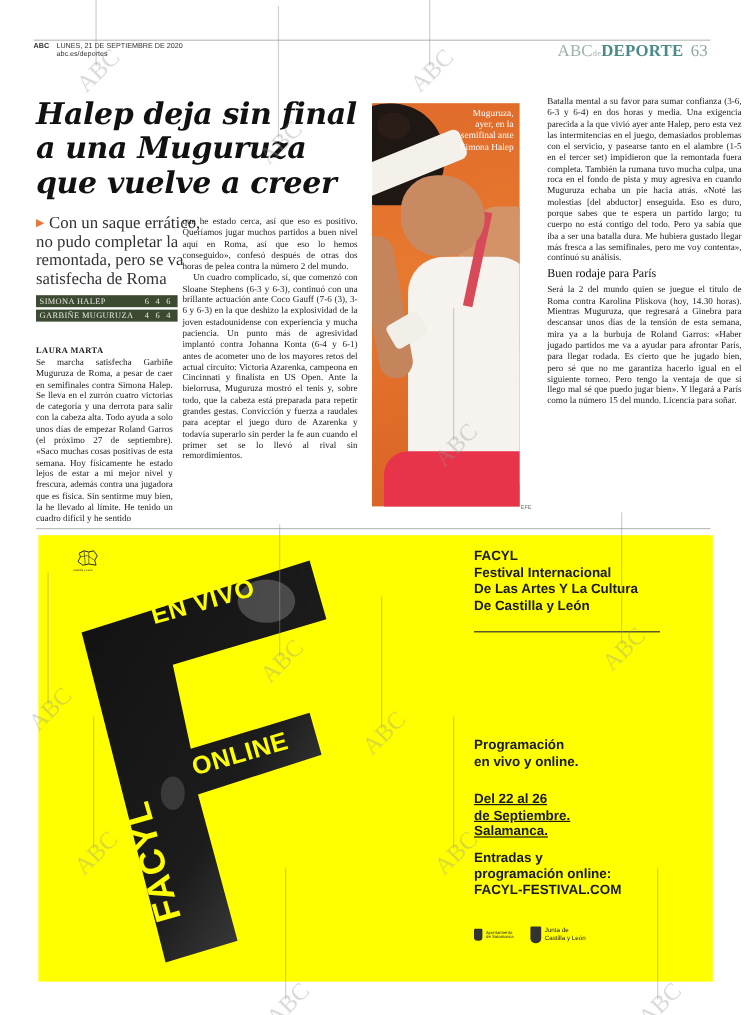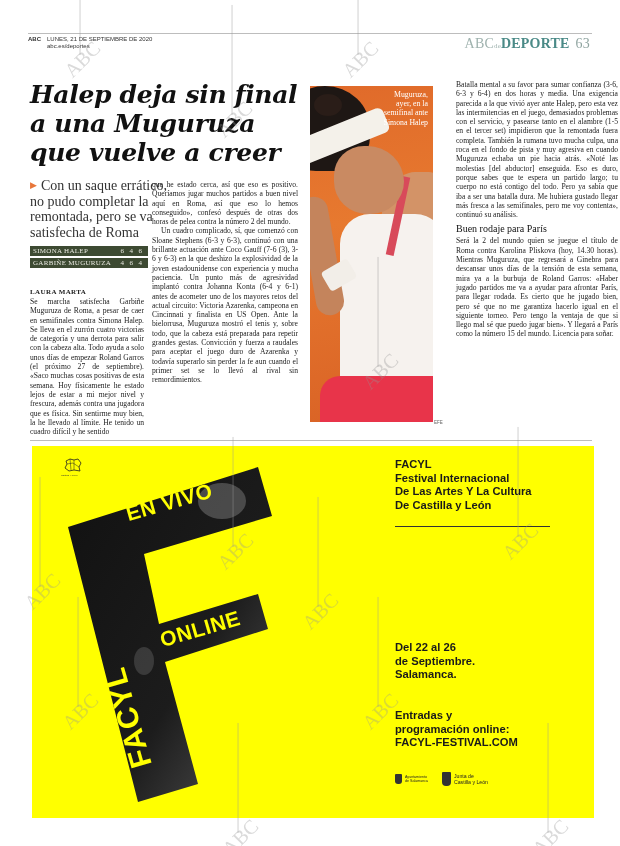--- a/index.html
+++ b/index.html
@@ -59,21 +59,21 @@
   .ad .logo-txt { position:absolute; left:29px; top:28px; font-size:2.5px; color:#333; font-family:"Liberation Sans", sans-serif; }
   .ad .F { position:absolute; left:0; top:0; width:330px; height:372px; }
   .ad .envivo { position:absolute; left:98px; top:56px; font-family:"Liberation Sans", sans-serif; font-weight:bold; font-size:21px; color:#ffff00; transform:rotate(-16deg); transform-origin:left bottom; letter-spacing:0.5px; }
   .ad .online { position:absolute; left:132px; top:182px; font-family:"Liberation Sans", sans-serif; font-weight:bold; font-size:21px; color:#ffff00; transform:rotate(-16deg); transform-origin:left bottom; letter-spacing:0.5px; }
   .ad .facyl { position:absolute; left:94px; top:326px; font-family:"Liberation Sans", sans-serif; font-weight:bold; font-size:30px; color:#ffff00; transform:rotate(-106deg); transform-origin:left top; letter-spacing:1px; white-space:nowrap; }
 
   .ad .info { position:absolute; left:363px; font-family:"Liberation Sans", sans-serif; font-weight:bold; color:#1a1a1a; font-size:11.2px; line-height:13.6px; }
   .ad .info1 { top:12px; }
   .ad .rule { position:absolute; left:363px; top:80px; width:155px; height:1px; background:#333; }
   .ad .info2 { top:169px; }
-  .ad .info3 { top:195px; }
+  .ad .info3 { top:214px;text-decoration:underline; }
   .ad .info4 { top:263px; }
   .ad .sponsors { position:absolute; left:363px; top:326px; display:flex; align-items:center; gap:14px; font-family:"Liberation Sans", sans-serif; color:#222; }
   .ad .sp { display:flex; align-items:center; gap:3px; font-size:3.6px; line-height:4px; }
   .ad .sp2 { font-size:5.2px; line-height:6px; }
   .ad .crest { width:7px; height:10px; background:#333; border-radius:1px 1px 3px 3px; }
   .ad .crest2 { width:9px; height:14px; background:#333; border-radius:1px 1px 4px 4px; }
 
   .wm { position:absolute; font-family:"Liberation Serif", serif; font-size:20px; color:rgba(150,150,150,0.35); pointer-events:none; white-space:nowrap; }
   .wm::after { content:""; position:absolute; left:22px; top:6px; width:110px; height:1px; background:rgba(150,150,150,0.45); transform:rotate(-45deg); transform-origin:left center; }
 </style>
@@ -174,20 +174,24 @@
   <div class="online">ONLINE</div>
   <div class="facyl">FACYL</div>
 
   <div class="info info1">
     <div>FACYL</div>
     <div>Festival Internacional</div>
     <div>De Las Artes Y La Cultura</div>
     <div>De Castilla y León</div>
   </div>
   <div class="rule"></div>
+  <div class="info info2">
+    <div>Programación</div>
+    <div>en vivo y online.</div>
+  </div>
   <div class="info info3">
     <div>Del 22  al 26</div>
     <div>de Septiembre.</div>
     <div>Salamanca.</div>
   </div>
   <div class="info info4">
     <div>Entradas y</div>
     <div>programación online:</div>
     <div>FACYL-FESTIVAL.COM</div>
   </div>

